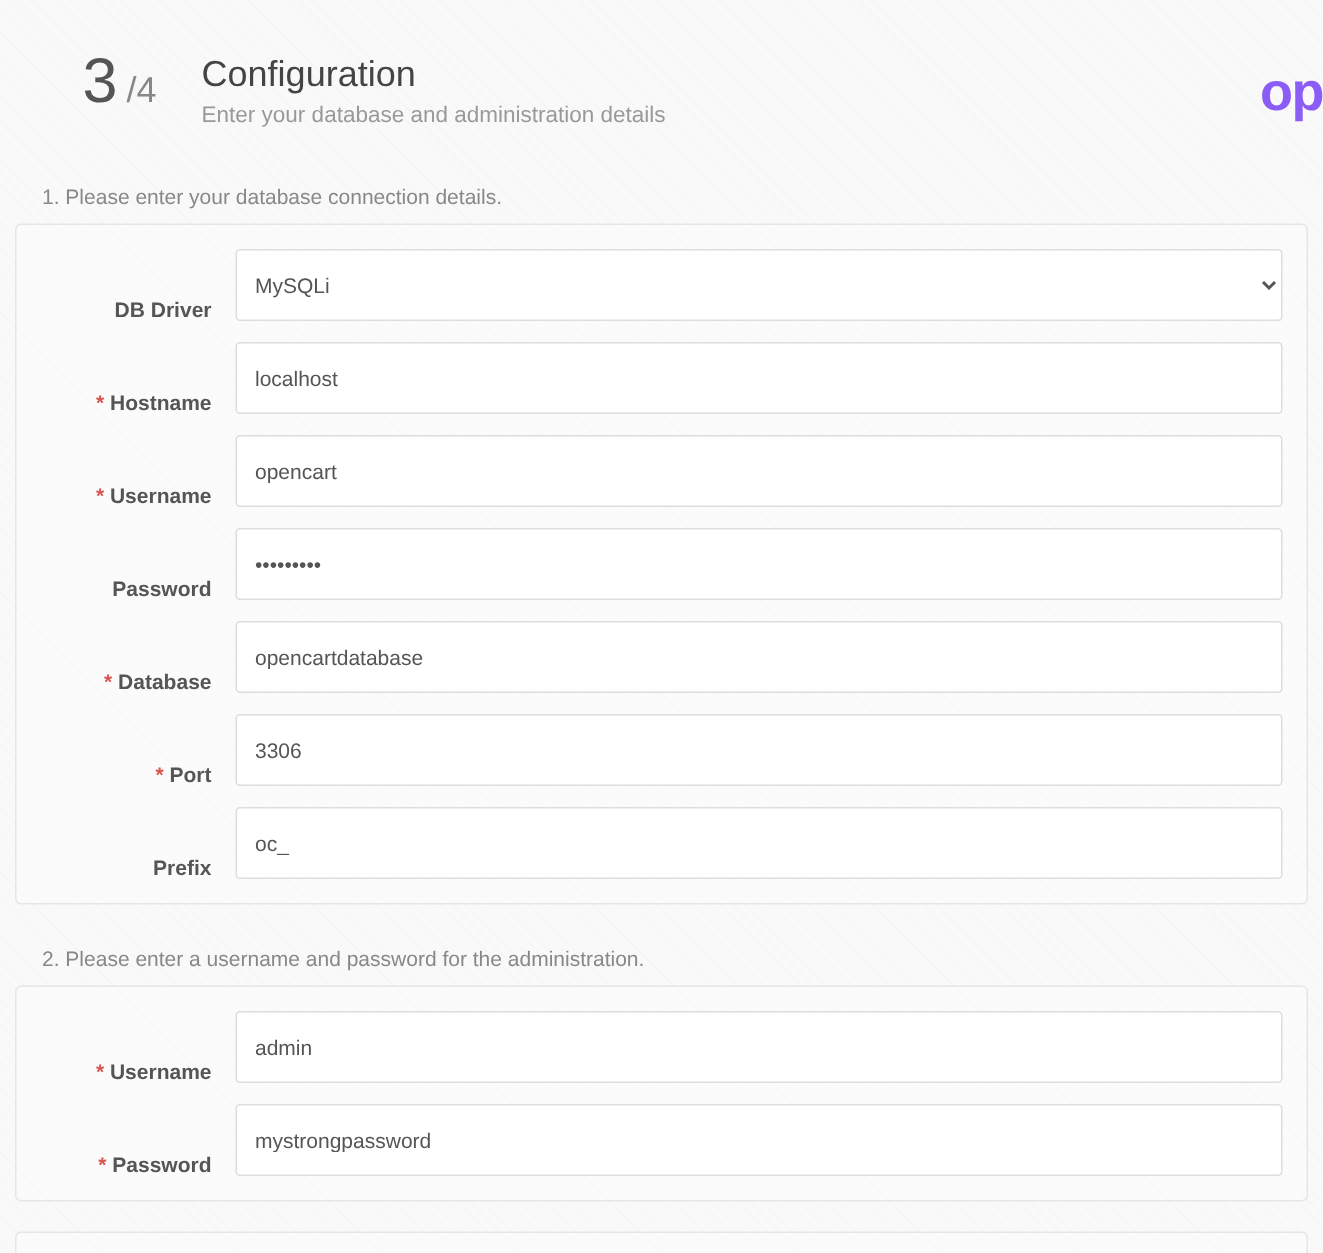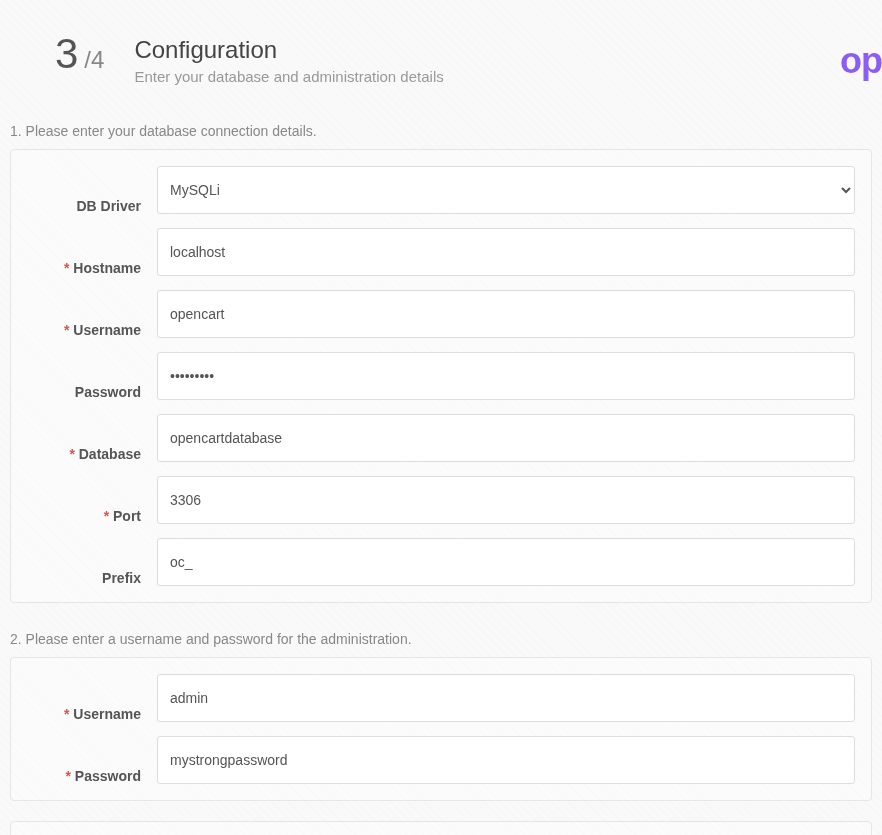--- a/index.html
+++ b/index.html
@@ -35,20 +35,21 @@
       top: 40px;
       font-size: 36px;
       font-weight: 700;
       color: #8b5cf6;
       letter-spacing: -1px;
     }
     .section-label {
       font-size: 14px;
       color: #888;
       padding: 8px 10px 10px 10px;
+      margin-left: 18px;
     }
     .fieldset {
       border: 1px solid #e6e6e6;
       border-radius: 4px;
       padding: 16px;
       margin: 0 10px 20px 10px;
       background: rgba(255,255,255,0.3);
     }
     .form-row {
       display: flex;

